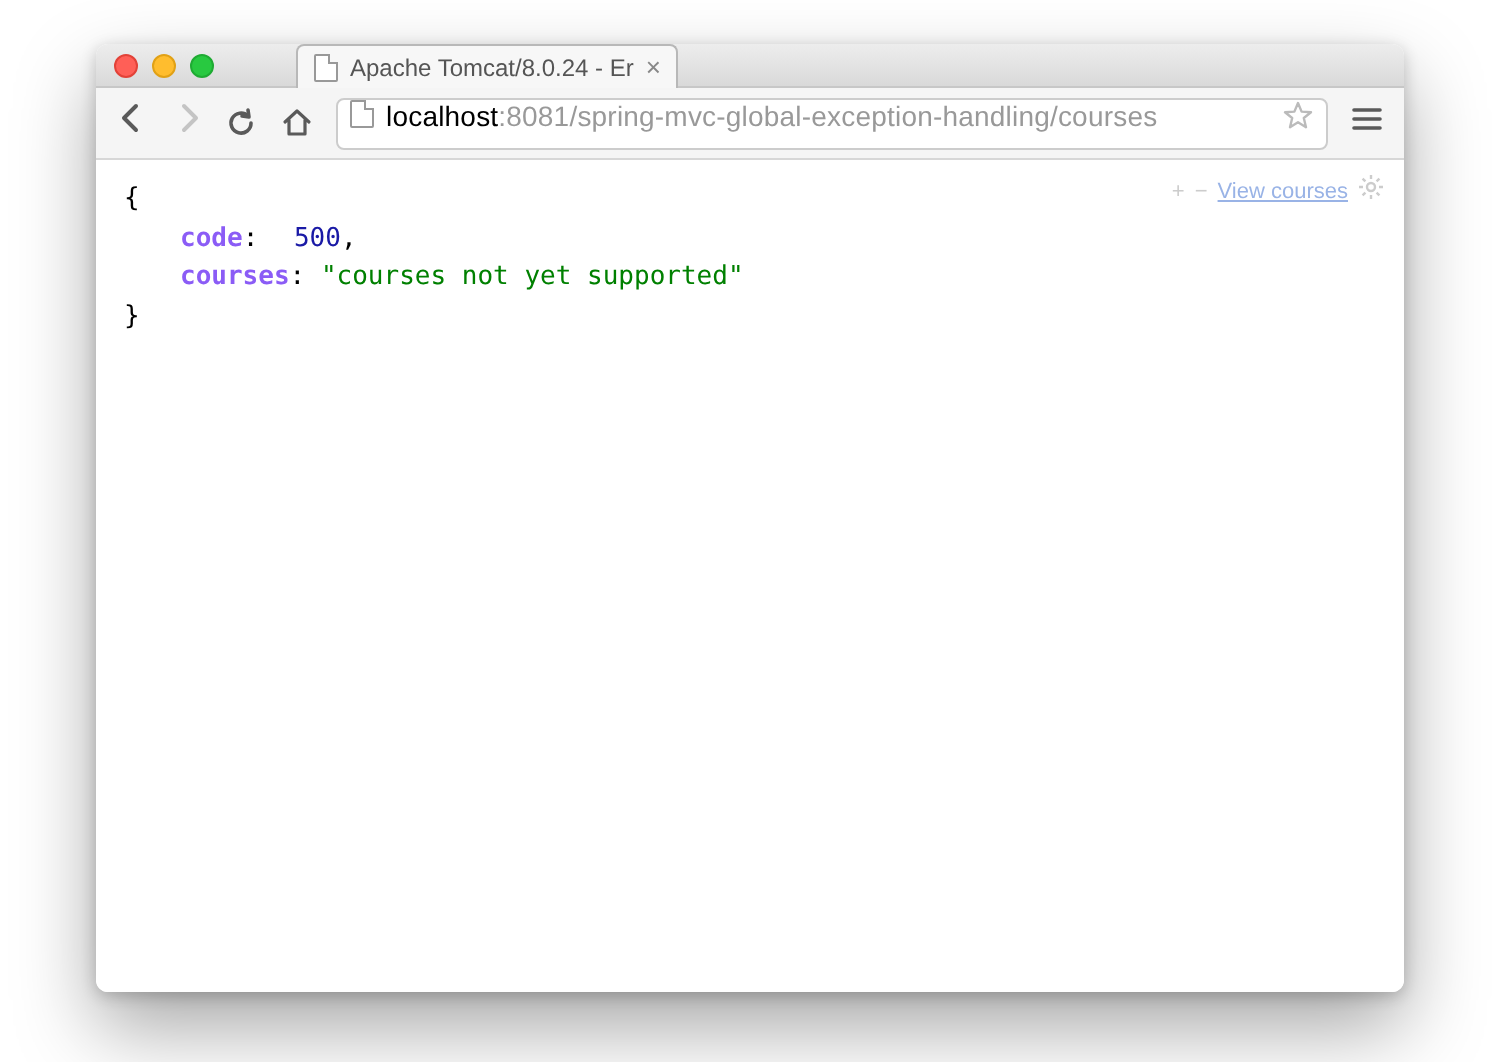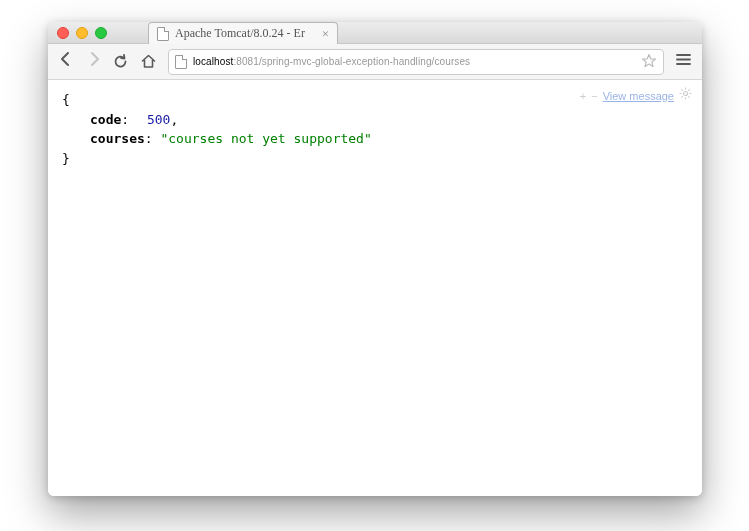--- a/index.html
+++ b/index.html
@@ -53,21 +53,20 @@
       border-top-right-radius: 4px;
       display: flex;
       align-items: center;
       padding: 0 8px;
       gap: 6px;
       font-size: 12px;
       color: #555;
       min-width: 190px;
       position: relative;
       bottom: -1px;
-      font-family: Liberation Serif, serif;
     }
     .tab .file-icon {
       width: 12px; height: 14px;
       border: 1px solid #999;
       border-radius: 1px;
       position: relative;
       background: #fff;
     }
     .tab .file-icon::after {
       content: "";
@@ -97,24 +96,24 @@
     }
     .nav-btn.disabled { color: #c4c4c4; }
     .reload-icon svg, .home-icon svg, .star-icon svg, .menu-icon svg { display: block; }
     .addr {
       flex: 1;
       height: 26px;
       background: #fff;
       border: 1px solid #ccc;
       border-radius: 4px;
       display: flex;
-      align-items: center;
+      align-items: flex-start;
       padding: 0 6px;
       gap: 6px;
-      font-size: 10px;
+      font-size: 14px;
       color: #333;
       overflow: hidden;
     }
     .addr .page-icon {
       width: 12px; height: 14px;
       border: 1px solid #999;
       border-radius: 1px;
       position: relative;
       background: #fff;
       flex-shrink: 0;
@@ -151,21 +150,21 @@
       color: #bbb;
       font-family: Arial, sans-serif;
       display: flex;
       align-items: center;
       gap: 5px;
     }
     .json-controls .vs { color: #99b3e6; text-decoration: underline; }
     .json-controls .gear { color: #ccc; font-size: 13px; }
     .json-controls .pm { color: #ccc; }
     .json-line { white-space: pre; }
-    .key { color: #000000; font-weight: bold; }
+    .key { color: #8b5cf6; font-weight: bold; }
     .num { color: #1a1aa6; margin-left: 10px; }
     .str { color: #008000; }
     .brace { color: #000; }
     .indent { display: inline-block; width: 28px; }
   </style>
 </head>
 <body>
 
 <div class="browser-window">
 
@@ -221,21 +220,21 @@
       <svg width="17" height="17" viewBox="0 0 17 17">
           <path d="M2 4 H15 M2 8.5 H15 M2 13 H15" stroke="#5a5a5a" stroke-width="1.8" stroke-linecap="round"></path>
         </svg>
     </div>
   </div>
 
   <div class="content">
     <div class="json-controls">
       <span class="pm">+</span>
       <span class="pm">−</span>
-      <span class="vs">View message</span>
+      <span class="vs">View courses</span>
       <span class="gear">
         <svg width="13" height="13" viewBox="0 0 13 13">
             <circle cx="6.5" cy="6.5" r="2" stroke="#ccc" stroke-width="1.2" fill="none"></circle>
             <g stroke="#ccc" stroke-width="1.2">
               <line x1="6.5" y1="0.5" x2="6.5" y2="2.5"></line>
               <line x1="6.5" y1="10.5" x2="6.5" y2="12.5"></line>
               <line x1="0.5" y1="6.5" x2="2.5" y2="6.5"></line>
               <line x1="10.5" y1="6.5" x2="12.5" y2="6.5"></line>
               <line x1="2.3" y1="2.3" x2="3.7" y2="3.7"></line>
               <line x1="9.3" y1="9.3" x2="10.7" y2="10.7"></line>

